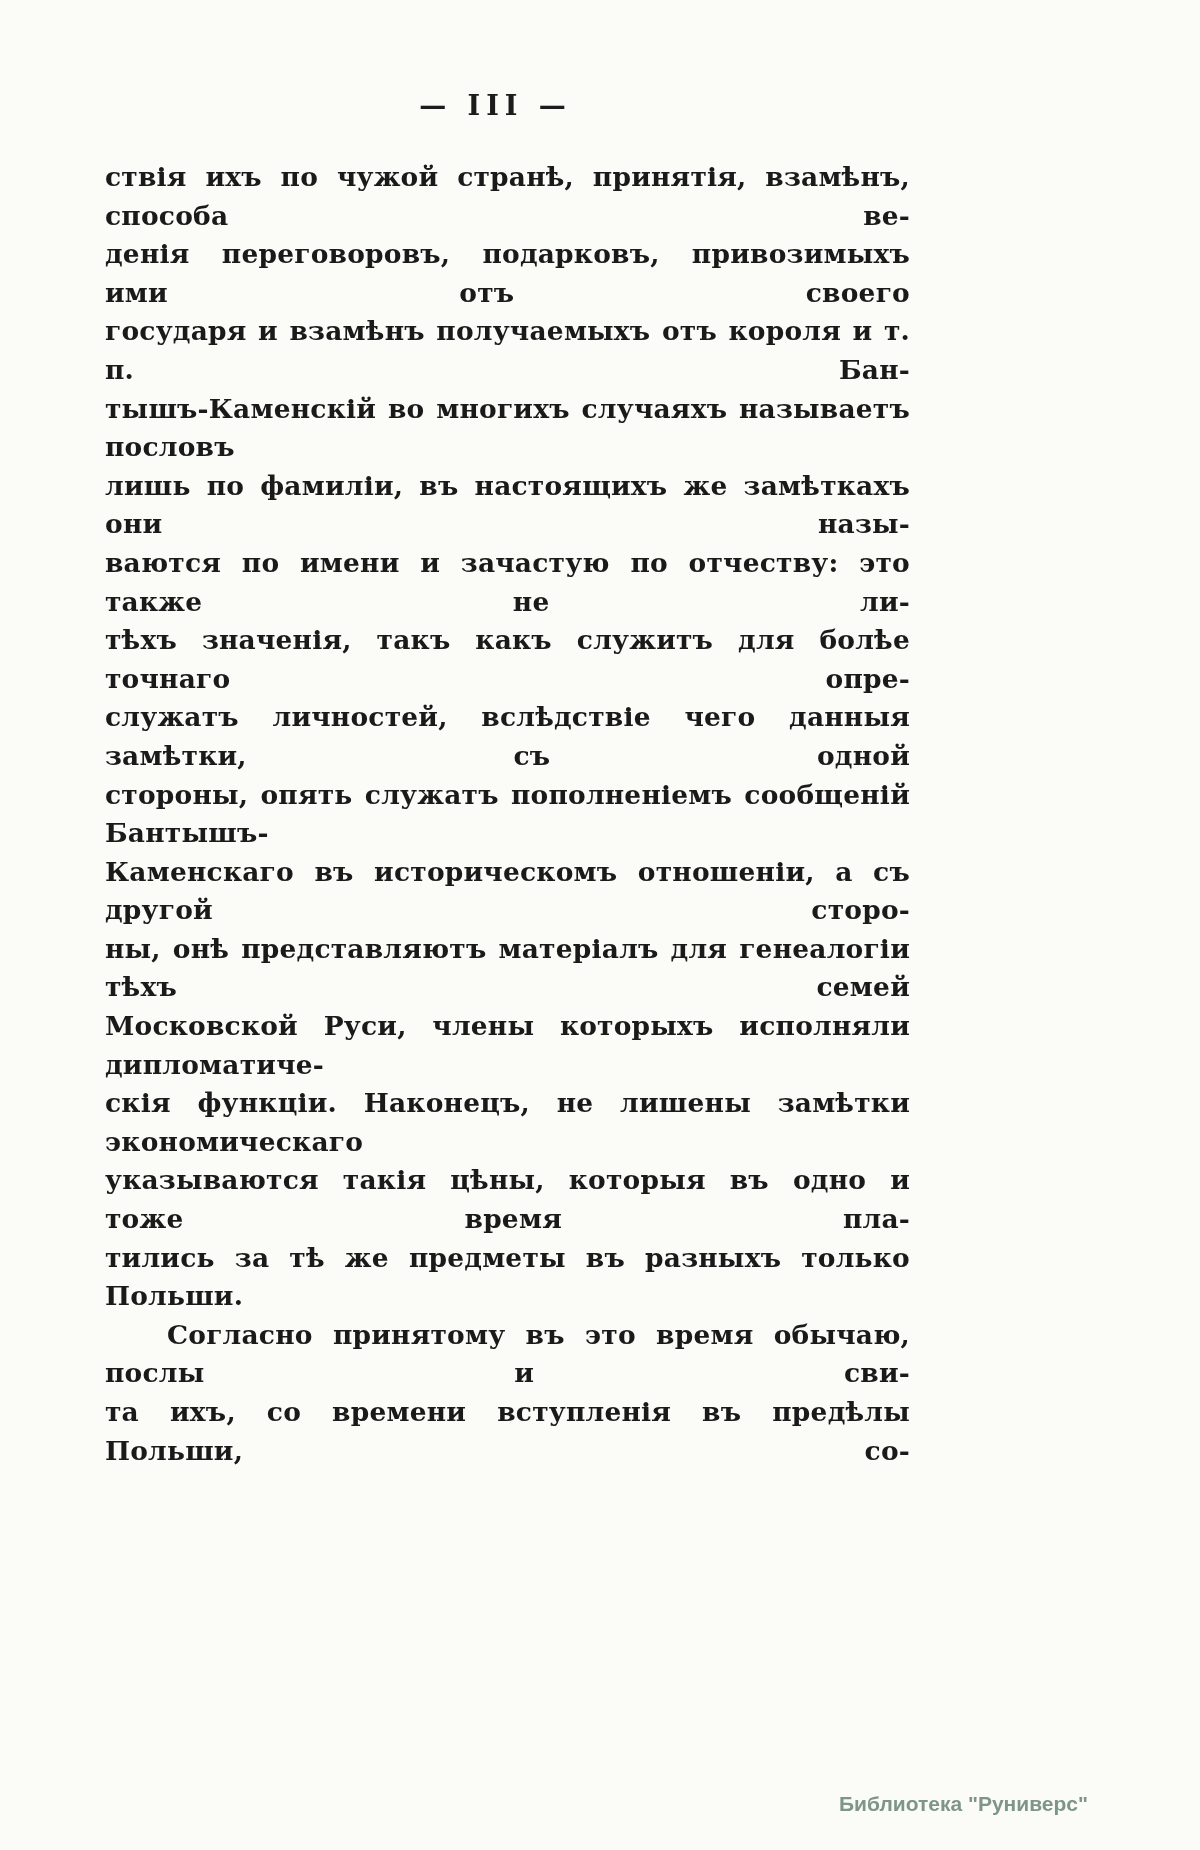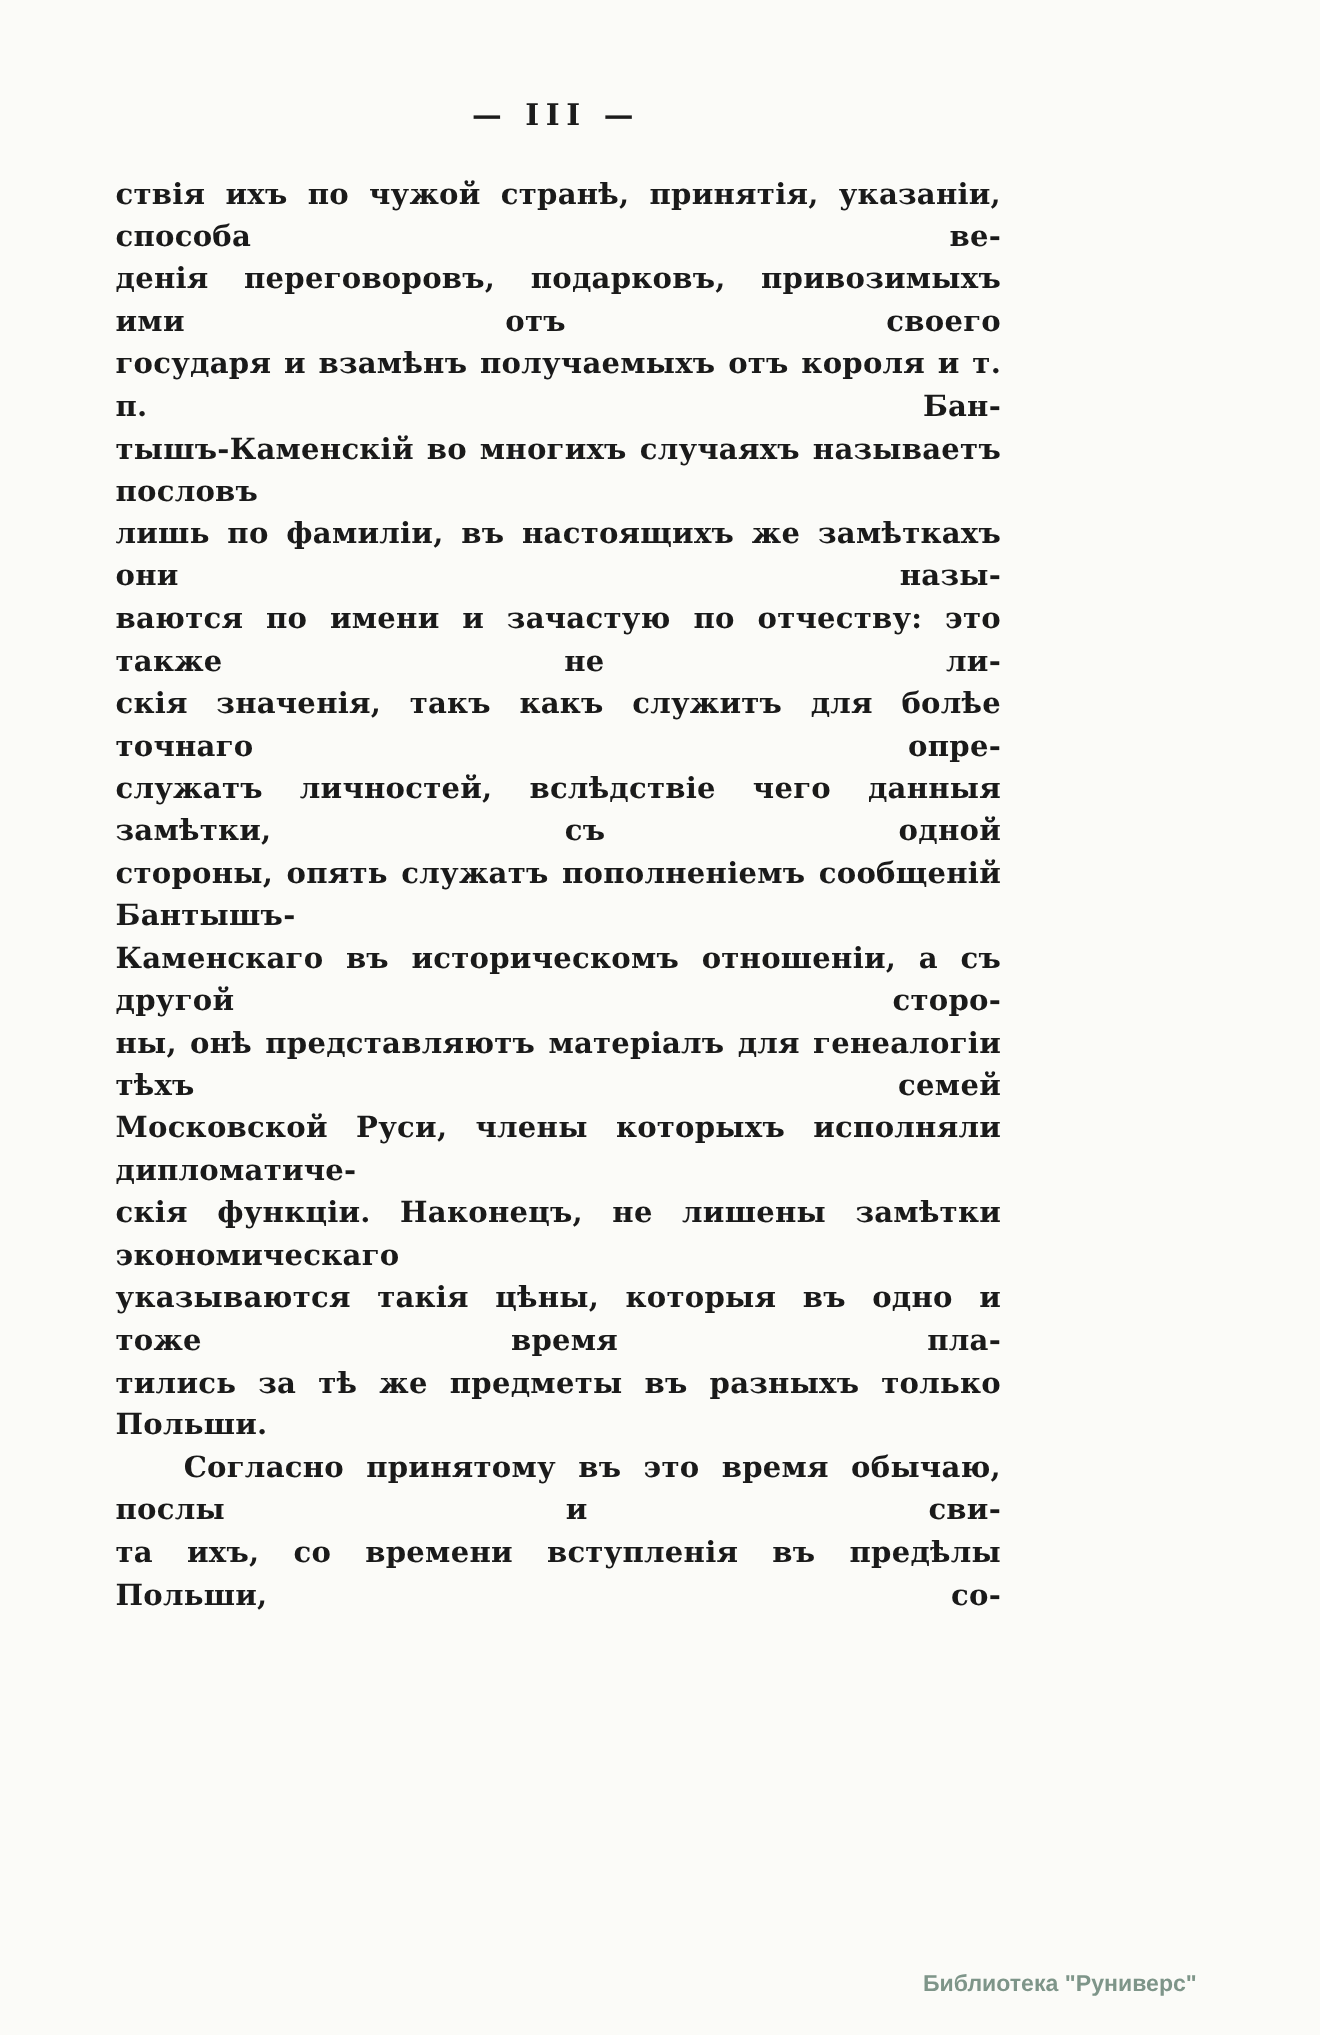--- a/index.html
+++ b/index.html
@@ -11,21 +11,21 @@
     position: relative;
     width: 1200px;
     height: 1850px;
     margin: 0 auto;
     background: #fbfbf8;
     overflow: hidden;
   }
   .page-number {
     position: absolute;
     top: 90px;
-    left: 103px;
+    left: 93px;
     width: 805px;
     text-align: center;
     font-family: "DejaVu Serif", "Liberation Serif", serif;
     font-weight: 700;
     font-size: 27px;
     color: #1c1c1c;
     letter-spacing: 6px;
   }
   .text-block {
     position: absolute;
@@ -61,27 +61,27 @@
   }
 </style>
 </head>
 <body>
 
 <div class="page">
   <div class="page-number">— III —</div>
 
   <div class="text-block" id="text-block">
       <div class="para">
-        <div class="line">ствія ихъ по чужой странѣ, принятія, указаніи, способа ве-</div>
+        <div class="line">ствія ихъ по чужой странѣ, принятія, взамѣнъ, способа ве-</div>
         <div class="line">денія переговоровъ, подарковъ, привозимыхъ ими отъ своего</div>
         <div class="line">государя и взамѣнъ получаемыхъ отъ короля и т. п. Бан-</div>
         <div class="line">тышъ-Каменскій во многихъ случаяхъ называетъ пословъ</div>
         <div class="line">лишь по фамиліи, въ настоящихъ же замѣткахъ они назы-</div>
         <div class="line">ваются по имени и зачастую по отчеству: это также не ли-</div>
-        <div class="line">скія значенія, такъ какъ служитъ для болѣе точнаго опре-</div>
+        <div class="line">тѣхъ значенія, такъ какъ служитъ для болѣе точнаго опре-</div>
         <div class="line">служатъ личностей, вслѣдствіе чего данныя замѣтки, съ одной</div>
         <div class="line">стороны, опять служатъ пополненіемъ сообщеній Бантышъ-</div>
         <div class="line">Каменскаго въ историческомъ отношеніи, а съ другой сторо-</div>
         <div class="line">ны, онѣ представляютъ матеріалъ для генеалогіи тѣхъ семей</div>
         <div class="line">Московской Руси, члены которыхъ исполняли дипломатиче-</div>
         <div class="line">скія функціи. Наконецъ, не лишены замѣтки экономическаго</div>
         <div class="line">указываются такія цѣны, которыя въ одно и тоже время пла-</div>
         <div class="line no-just-last">тились за тѣ же предметы въ разныхъ только Польши.</div>
       </div>
       <div class="para">

